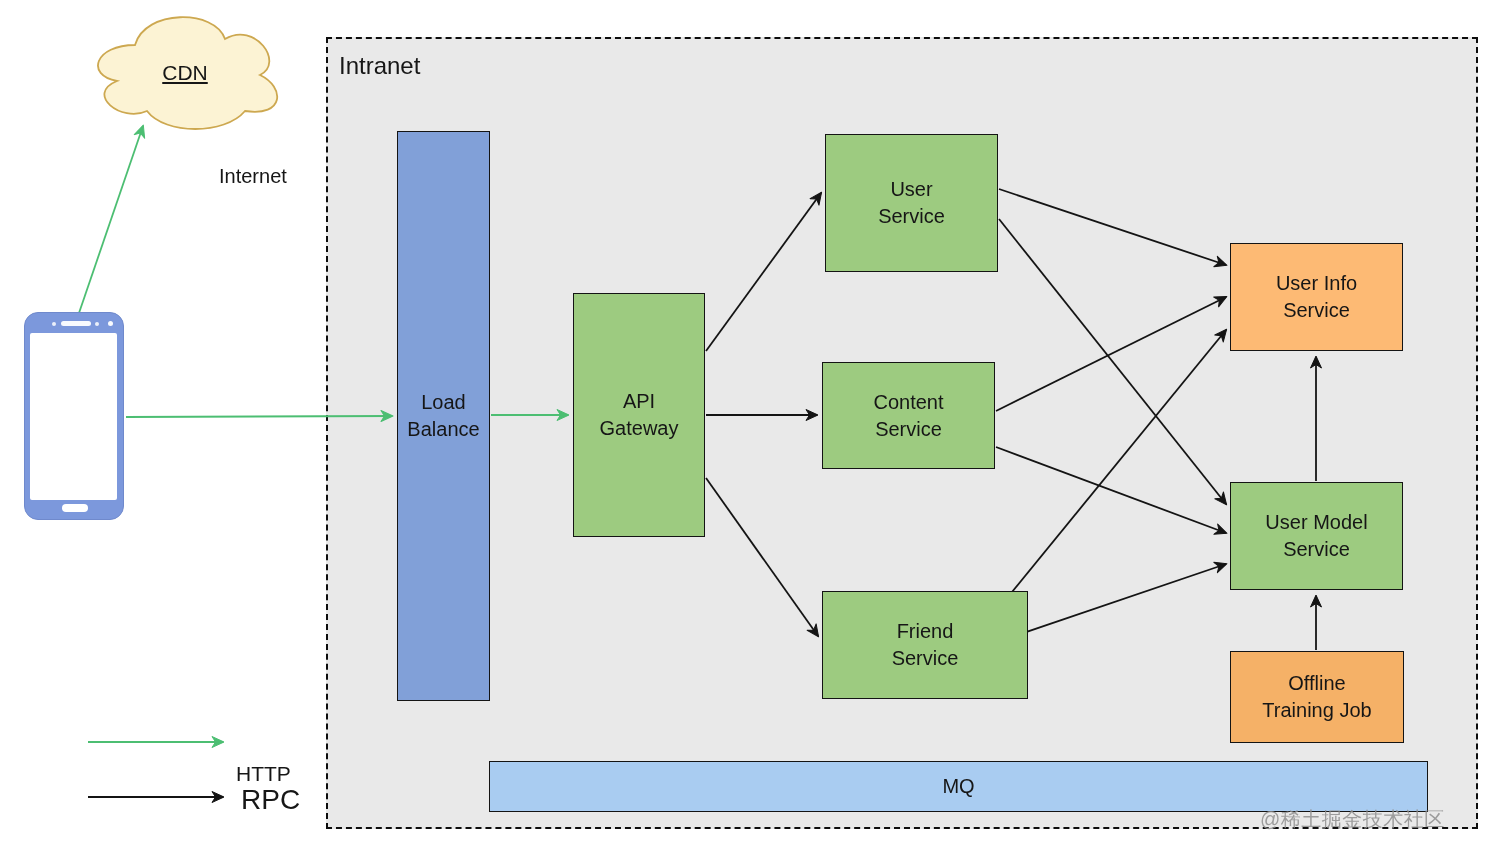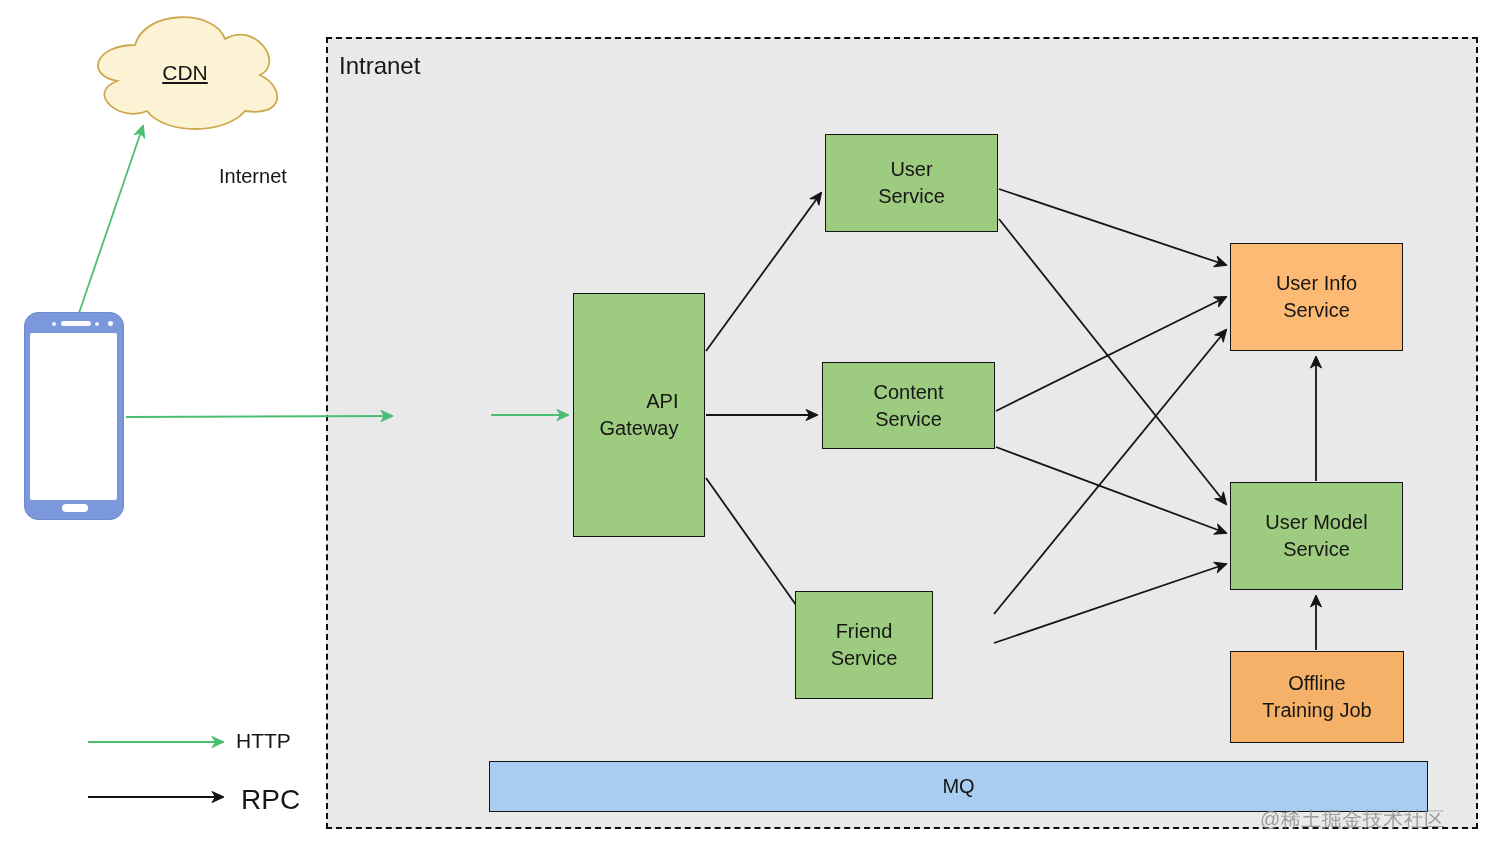--- a/index.html
+++ b/index.html
@@ -20,24 +20,24 @@
   
   svg.overlay{z-index:2;pointer-events:none;}
   
   .node{
     position:absolute;display:flex;align-items:center;justify-content:center;
     text-align:center;border:1.8px solid #141414;box-sizing:border-box;
     font-size:20px;line-height:1.35;white-space:pre-line;z-index:3;
     background:#9DCB80;
   }
   .n-load-balance{left:397px;top:131px;width:93px;height:570px;background:#81A0D8;}
-  .n-api-gateway{left:573px;top:293px;width:132px;height:244px;text-align:right;}
-  .n-user-service{left:825px;top:134px;width:173px;height:98px;}
-  .n-content-service{left:822px;top:362px;width:173px;height:87px;}
-  .n-friend-service{left:795px;top:591px;width:138px;height:108px;}
+  .n-api-gateway{left:573px;top:293px;width:132px;height:244px;}
+  .n-user-service{left:825px;top:134px;width:173px;height:138px;}
+  .n-content-service{left:822px;top:362px;width:173px;height:107px;}
+  .n-friend-service{left:822px;top:591px;width:206px;height:108px;}
   .n-user-info-service{left:1230px;top:243px;width:173px;height:108px;}
   .n-user-model-service{left:1230px;top:482px;width:173px;height:108px;}
   .n-offline-training-job{left:1230px;top:651px;width:174px;height:92px;background:#F5B167;}
   .n-mq{left:489px;top:761px;width:939px;height:51px;background:#A9CCF1;}
   
   .cdn-label{
     position:absolute;left:135px;top:61px;width:100px;text-align:center;
     font-size:21px;z-index:3;text-decoration:underline;
   }
   .internet-label{position:absolute;left:219px;top:165px;font-size:20px;z-index:3;}
@@ -47,21 +47,21 @@
     background:#7C98DC;border:1.5px solid #6F89CC;border-radius:14px;
     box-sizing:border-box;z-index:3;
   }
   .phone-screen{position:absolute;left:5px;top:20px;width:87px;height:167px;background:#ffffff;border-radius:2px;}
   .phone-dot-left{position:absolute;left:27px;top:9px;width:4px;height:4px;border-radius:50%;background:#fff;opacity:.85;}
   .phone-speaker{position:absolute;left:36px;top:8px;width:30px;height:5px;border-radius:3px;background:#fff;opacity:.95;}
   .phone-dot-right{position:absolute;left:70px;top:9px;width:4px;height:4px;border-radius:50%;background:#fff;opacity:.85;}
   .phone-camera{position:absolute;left:83px;top:8px;width:5px;height:5px;border-radius:50%;background:#fff;opacity:.95;}
   .phone-home{position:absolute;left:37px;top:191px;width:26px;height:8px;border-radius:4px;background:#fff;}
   
-  .legend-http-label{position:absolute;left:236px;top:729px;font-size:21px;z-index:3;}
+  .legend-http-label{position:absolute;left:236px;top:762px;font-size:21px;z-index:3;}
   .legend-rpc-label{position:absolute;left:241px;top:784px;font-size:28px;z-index:3;}
   
   .watermark{
     position:absolute;left:1260px;top:806px;font-size:20px;
     color:#8f8f8f;opacity:.85;z-index:5;letter-spacing:.5px;
   }
 </style>
 </head>
 <body>
 
@@ -112,20 +112,24 @@
 
   <div class="phone">
     <div class="phone-dot-left"></div>
     <div class="phone-speaker"></div>
     <div class="phone-dot-right"></div>
     <div class="phone-camera"></div>
     <div class="phone-screen"></div>
     <div class="phone-home"></div>
   </div>
 
+  <div class="node n-load-balance" style="background: rgb(129, 160, 216);">
+    <span>Load
+Balance</span>
+  </div>
   <div class="node n-api-gateway" style="background: rgb(157, 203, 128);">
     <span>API
 Gateway</span>
   </div>
   <div class="node n-user-service" style="background: rgb(157, 203, 128);">
     <span>User
 Service</span>
   </div>
   <div class="node n-content-service" style="background: rgb(157, 203, 128);">
     <span>Content

